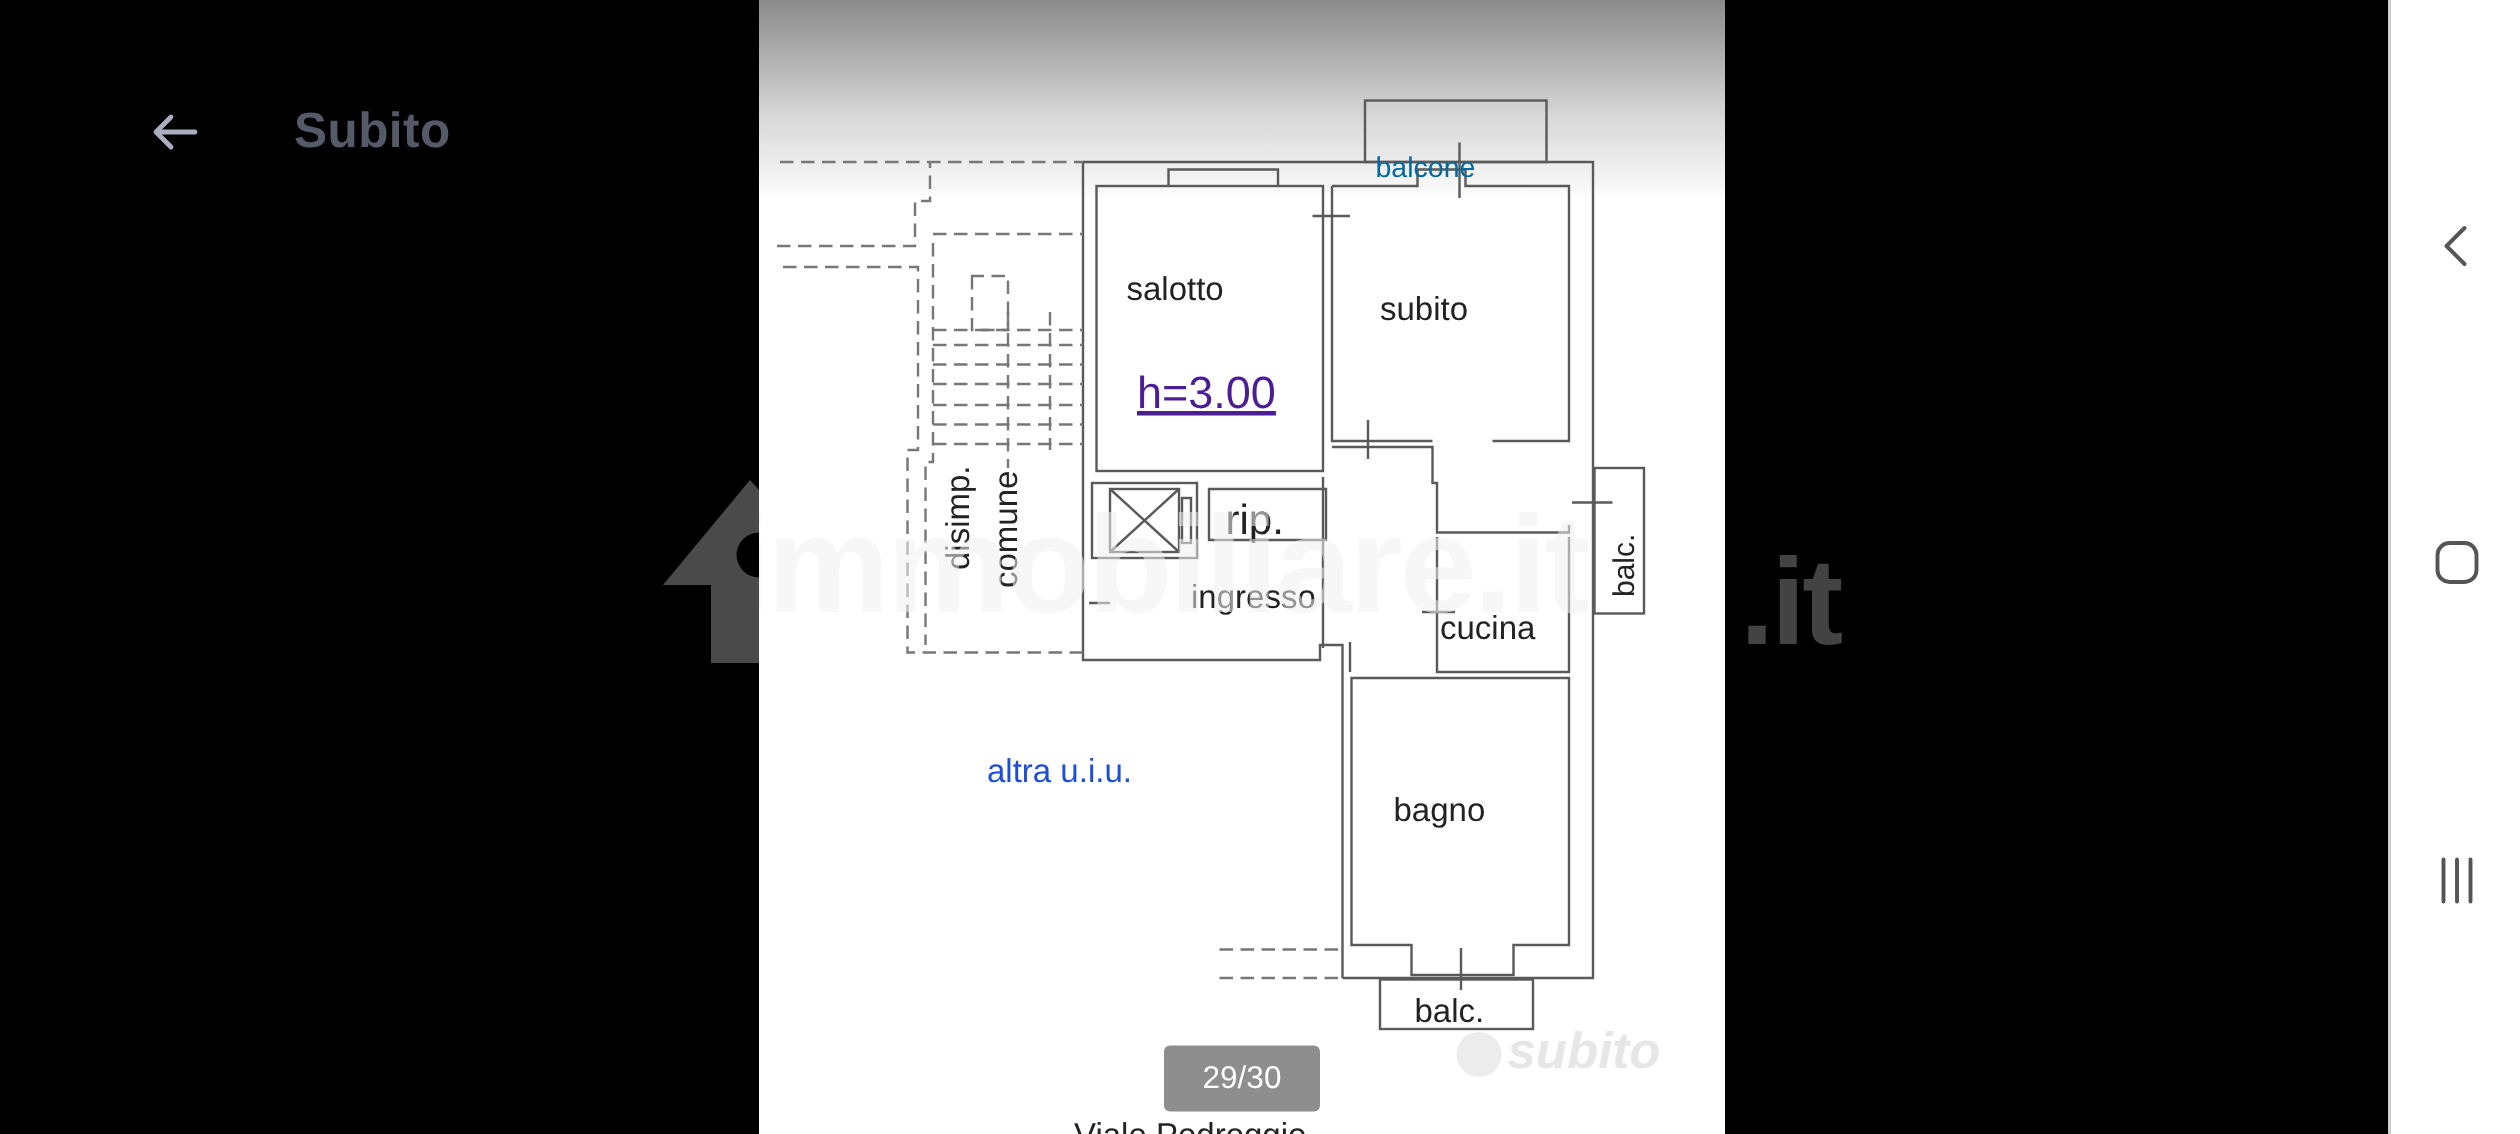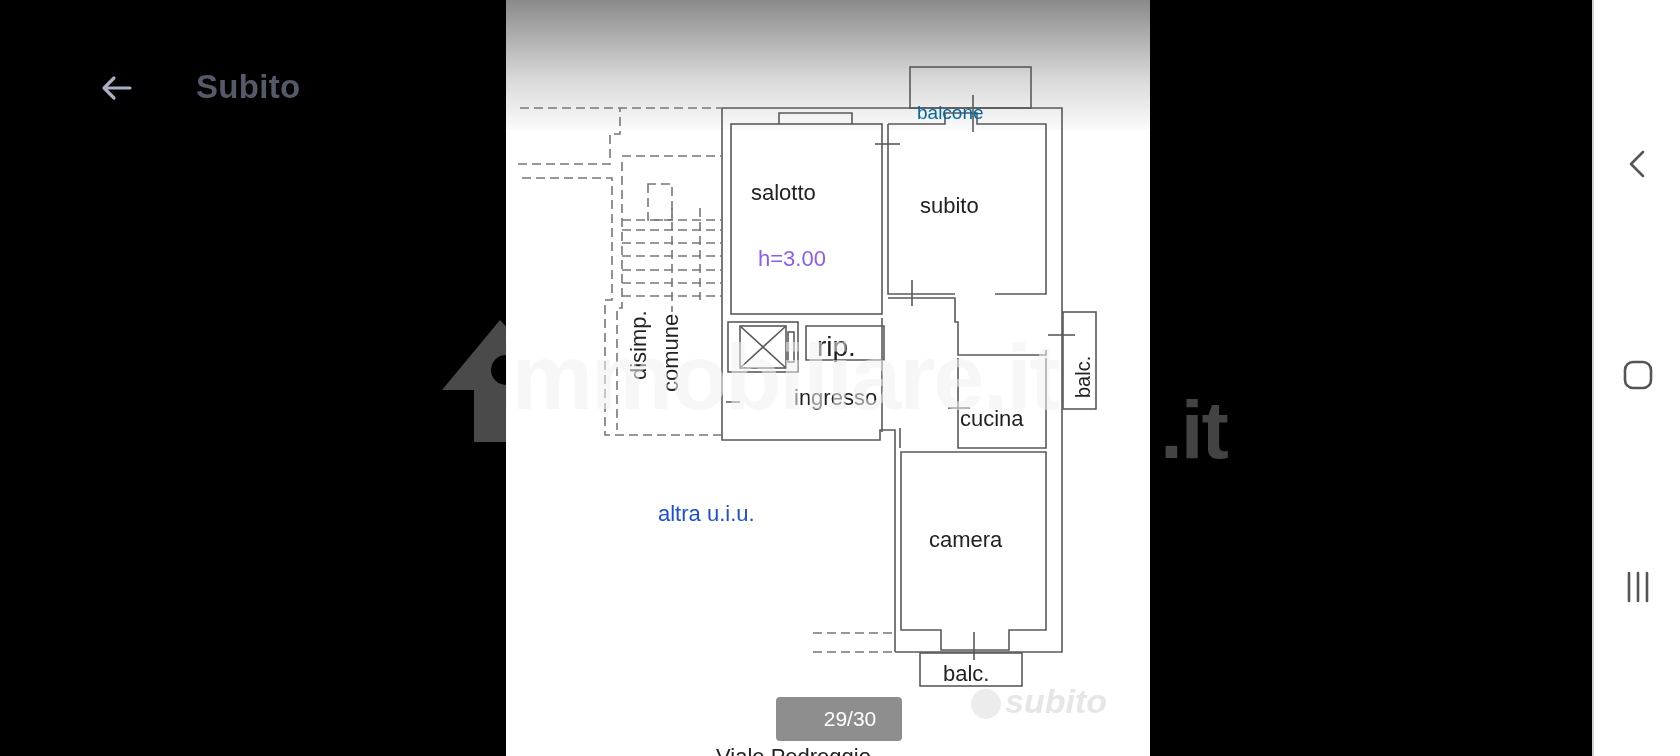--- a/index.html
+++ b/index.html
@@ -3,25 +3,25 @@
 <meta charset="utf-8">
 <style>
   html, body { margin:0; padding:0; }
   body { width:1680px; height:756px; background:#000; position:relative; overflow:hidden; font-family:"Liberation Sans", sans-serif; }
   .topbar { position:absolute; left:0; top:0; width:506px; height:180px; }
   .back-btn { position:absolute; left:96px; top:70px; width:40px; height:36px; cursor:pointer; }
   .app-title { position:absolute; left:196px; top:68px; font-size:33px; font-weight:bold; color:#545a68; letter-spacing:0.3px; }
   .viewer { position:absolute; left:506px; top:0; width:644px; height:756px; background:#fff; overflow:hidden; }
   .viewer .topgrad { position:absolute; left:0; top:0; width:100%; height:130px; background:linear-gradient(#8a8a8a, #d8d8d8 60%, #fbfbfb); }
   .plan { position:absolute; left:0; top:0; }
-  .counter { position:absolute; left:270px; top:697px; width:104px; height:44px; background:#8e8e8e; border-radius:4px; color:#fff; font-size:21px; text-align:center; line-height:44px;padding-left:22px; }
+  .counter { position:absolute; left:270px; top:697px; width:104px; height:44px; background:#8e8e8e; border-radius:4px; color:#fff; font-size:21px; text-align:center; line-height:44px; }
   .subito-wm { position:absolute; left:465px; top:682px; color:#e6e6e6; font-size:34px; font-style:italic; font-weight:bold; }
   .subito-wm .dot { display:inline-block; width:30px; height:30px; border-radius:50%; background:#ececec; vertical-align:middle; margin-right:4px; }
   .street { position:absolute; left:210px; top:744px; font-size:22px; color:#222; white-space:nowrap; }
-  .immo-wm { position:absolute; left:440px; top:300px; font-size:110px; font-weight:bold; color:rgba(90,90,90,0.75); letter-spacing:-2px; white-space:nowrap; pointer-events:none;margin-top:28px; }
+  .immo-wm { position:absolute; left:440px; top:300px; font-size:110px; font-weight:bold; color:rgba(90,90,90,0.75); letter-spacing:-2px; white-space:nowrap; pointer-events:none; }
   .immo-wm-in { position:absolute; left:-66px; top:300px; font-size:110px; font-weight:bold; color:rgba(240,240,240,0.55); letter-spacing:-2px; white-space:nowrap; pointer-events:none; }
   .navbar { position:absolute; left:1592px; top:0; width:88px; height:756px; background:#fff; border-left:2px solid #d0d0d0; }
   .nav-btn { position:absolute; left:22px; width:44px; height:44px; cursor:pointer; }
 </style>
 </head>
 <body>
 
 <div class="topbar">
   <div class="back-btn">
     <svg width="40" height="36" viewBox="0 0 40 36">
@@ -87,30 +87,30 @@
       <path d="M622 156 H722"></path>
       <path d="M648 184 V220 H672 V184 Z"></path>
       <path d="M622 220 H722 M622 230 H722 M622 243 H722 M622 256 H722 M622 270 H722 M622 283 H722 M622 296 H722"></path>
       <path d="M672 208 V312 M700 208 V300"></path>
       <path d="M813 633 H895 M813 652 H895"></path>
     </g>
   </svg>
 
   <div style="position:absolute;left:411px;top:66px;font-size:19px;color:#0369a1;margin-top:36px;">balcone</div>
   <div style="position:absolute;left:245px;top:180px;font-size:22px;color:#222;">salotto</div>
-  <div style="position:absolute;left:252px;top:246px;font-size:22px;color:#8b5cf6;">h=3.00</div>
+  <div style="position:absolute;left:252px;top:246px;font-size:30px;color:#4c1d95;text-decoration:underline;">h=3.00</div>
   <div style="position:absolute;left:414px;top:193px;font-size:22px;color:#222;">subito</div>
   <div style="position:absolute;left:311px;top:331px;font-size:28px;color:#222;">rip.</div>
   <div style="position:absolute;left:120px;top:380px;font-size:22px;color:#222;transform:rotate(-90deg);transform-origin:left top;">disimp.</div>
   <div style="position:absolute;left:152px;top:392px;font-size:22px;color:#222;transform:rotate(-90deg);transform-origin:left top;">comune</div>
   <div style="position:absolute;left:276px;top:385px;font-size:22px;color:#222;margin-left:12px;">ingresso</div>
   <div style="position:absolute;left:454px;top:406px;font-size:22px;color:#222;">cucina</div>
   <div style="position:absolute;left:566px;top:398px;font-size:20px;color:#222;transform:rotate(-90deg);transform-origin:left top;">balc.</div>
   <div style="position:absolute;left:152px;top:501px;font-size:22px;color:#1d4ed8;">altra u.i.u.</div>
-  <div style="position:absolute;left:423px;top:527px;font-size:22px;color:#222;">camera</div>
+  <div style="position:absolute;left:423px;top:527px;font-size:22px;color:#222;">bagno</div>
   <div style="position:absolute;left:437px;top:661px;font-size:22px;color:#222;">balc.</div>
 
   <div class="immo-wm-in" style="left:-18px;top:325px;font-size:92px;">immobiliare.it</div>
 
   <div class="subito-wm"><span class="dot"></span><span>subito</span></div>
 
   <div class="counter">29/30</div>
   <div class="street">Viale Pedreggio</div>
 </div>
 

